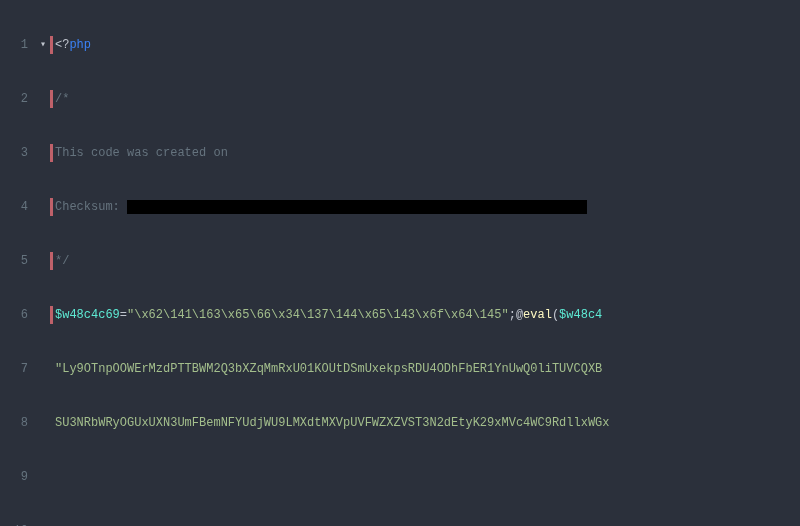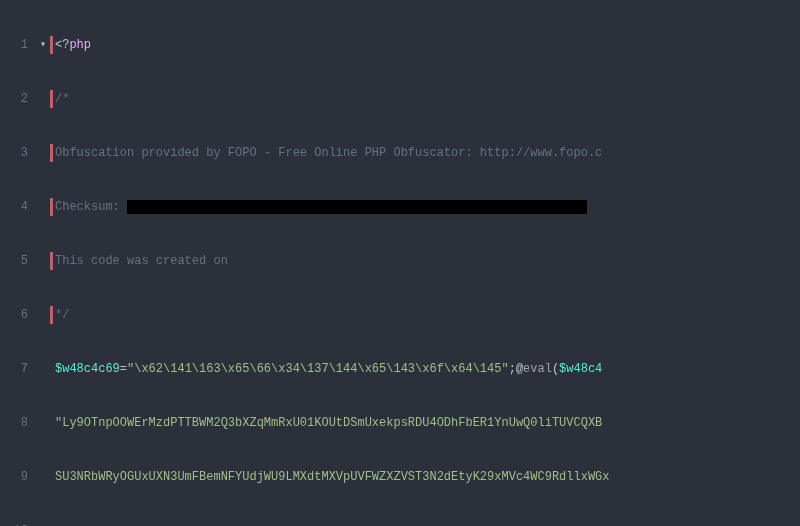--- a/index.html
+++ b/index.html
@@ -44,25 +44,25 @@
     background: #2b303b;
   }
   .change-bar div { height: 18px; }
   .changed { background: #bf616a; }
   .code {
     padding-left: 2px;
     overflow: hidden;
   }
   .code div { height: 18px; }
   .php-open { color: #c0c5ce; }
-  .php-kw { color: #f0abfc; }
+  .php-kw { color: #3b82f6; }
   .comment { color: #65737e; }
   .variable { color: #5eead4; }
   .op { color: #c0c5ce; }
-  .func { color: #a3a3a3; }
+  .func { color: #fef9c3; }
   .string { color: #a3be8c; }
   .punct { color: #c0c5ce; }
   .at { color: #c0c5ce; }
   .blackbox {
     display: inline-block;
     background: #000;
     width: 460px;
     height: 14px;
     vertical-align: middle;
   }
@@ -114,23 +114,22 @@
     <div class="changed"></div>
     <div class="changed"></div>
     <div class="changed"></div>
     <div></div><div></div><div></div><div></div><div></div><div></div><div></div><div></div><div></div>
     
     
   </div>
   <div class="code">
     <div><span class="php-open">&lt;?</span><span class="php-kw">php</span></div>
     <div><span class="comment">/*</span></div>
-    <div><span class="comment">Obfuscation provided by FOPO - Free Online PHP Obfuscator: http://www.fopo.c</span></div>
+    <div><span class="comment">This code was created on </span></div>
     <div><span class="comment">Checksum: </span><span class="blackbox"></span></div>
-    <div><span class="comment">This code was created on </span></div>
     <div><span class="comment">*/</span></div>
     <div><span class="variable">$w48c4c69</span><span class="op">=</span><span class="string">"\x62\141\163\x65\66\x34\137\144\x65\143\x6f\x64\145"</span><span class="punct">;</span><span class="at">@</span><span class="func">eval</span><span class="punct">(</span><span class="variable">$w48c4</span></div>
     <div><span class="string">"Ly9OTnpOOWErMzdPTTBWM2Q3bXZqMmRxU01KOUtDSmUxekpsRDU4ODhFbER1YnUwQ0liTUVCQXB</span></div>
     <div><span class="string">SU3NRbWRyOGUxUXN3UmFBemNFYUdjWU9LMXdtMXVpUVFWZXZVST3N2dEtyK29xMVc4WC9RdllxWGx</span></div>
     
     
     
     
     
     

